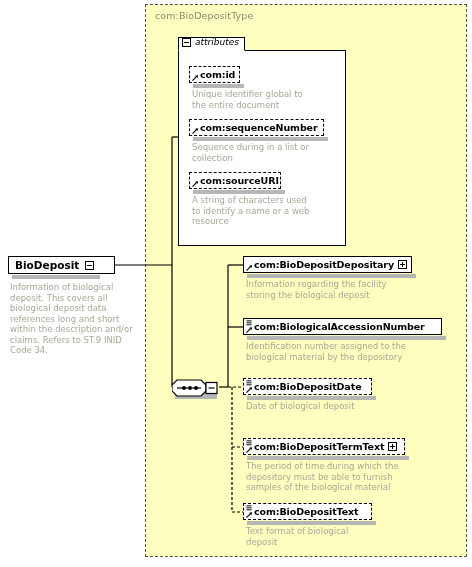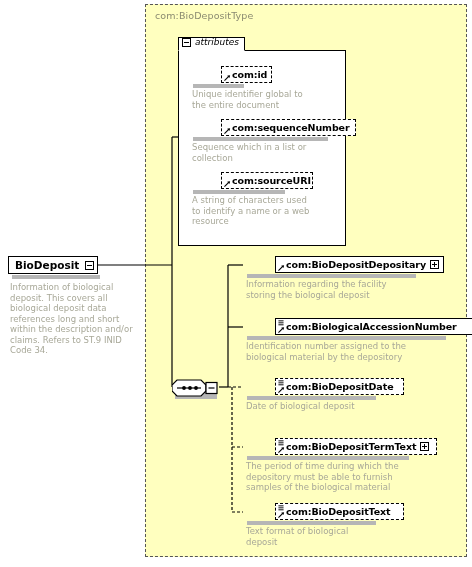--- a/index.html
+++ b/index.html
@@ -108,21 +108,20 @@
   
   .node {
     position: absolute;
     height: 17px;
     box-sizing: border-box;
     background: #ffffff;
     display: flex;
     align-items: center;
     padding: 0 3px 0 10px;
     z-index: 2;
-    margin-left: 32px;
   }
   .node.solid { border: 1px solid #000000; }
   .node.dashed { border: 1px dashed #000000; }
   .node-shadow {
     position: absolute;
     background: #b6b6b6;
     z-index: 1;
   }
   .node-label {
     font-size: 9.5px;
@@ -163,21 +162,21 @@
   
   .root-node {
     position: absolute;
     left: 8px;
     top: 256px;
     height: 18px;
     border: 1px solid #000000;
     background: #ffffff;
     display: flex;
     align-items: center;
-    padding: 0 3px 0 6px;
+    padding: 0 20px 0 6px;
     box-sizing: border-box;
     z-index: 2;
   }
   .root-label {
     font-size: 10.5px;
     font-weight: bold;
     color: #000000;
     white-space: nowrap;
     line-height: 1;
   }
@@ -273,21 +272,21 @@
   <div class="anno" style="left:192px; top:89px; width:124px;">Unique identifier global to the entire document</div>
 
   <div class="node-shadow" style="left:193px; top:137px; width:135px; height:4px;"></div>
   <div class="node dashed" style="left:189px; top:119px; width:135px;">
     <svg class="arrow-icon" viewBox="0 0 8 8">
       <path d="M0.5 7.5 L6 2.2" stroke="#000" stroke-width="1.3" fill="none"></path>
       <path d="M7 1.3 L3.6 2.1 L6.2 4.6 Z" fill="#000"></path>
     </svg>
     <span class="node-label">com:sequenceNumber</span>
   </div>
-  <div class="anno" style="left:192px; top:142px; width:130px;">Sequence which in a list or collection</div>
+  <div class="anno" style="left:192px; top:142px; width:130px;">Sequence during in a list or collection</div>
 
   <div class="node-shadow" style="left:193px; top:190px; width:92px; height:4px;"></div>
   <div class="node dashed" style="left:189px; top:172px; width:92px;">
     <svg class="arrow-icon" viewBox="0 0 8 8">
       <path d="M0.5 7.5 L6 2.2" stroke="#000" stroke-width="1.3" fill="none"></path>
       <path d="M7 1.3 L3.6 2.1 L6.2 4.6 Z" fill="#000"></path>
     </svg>
     <span class="node-label">com:sourceURI</span>
   </div>
   <div class="anno" style="left:192px; top:195px; width:125px;">A string of characters used to identify a name or a web resource</div>

